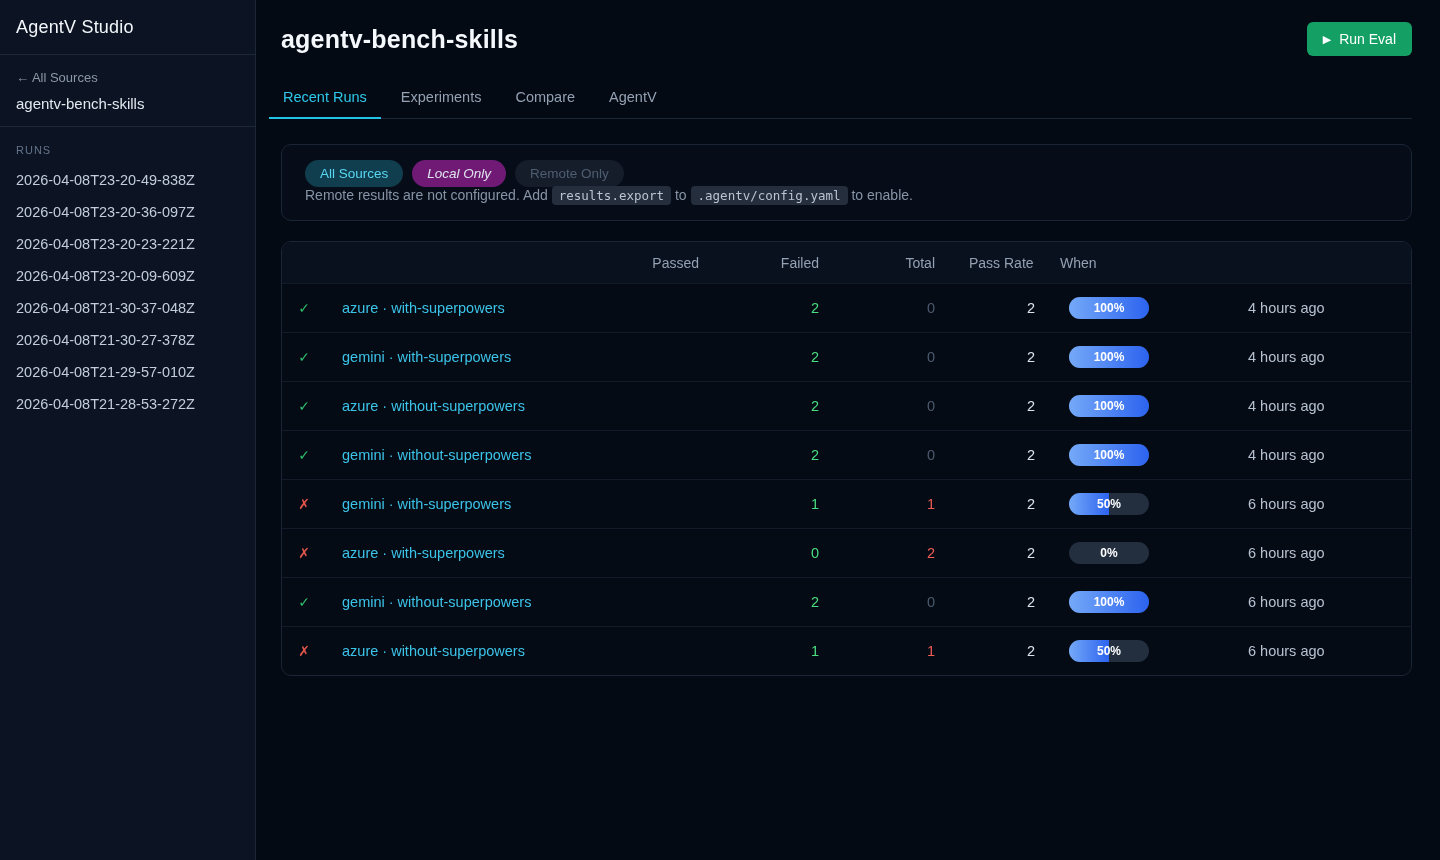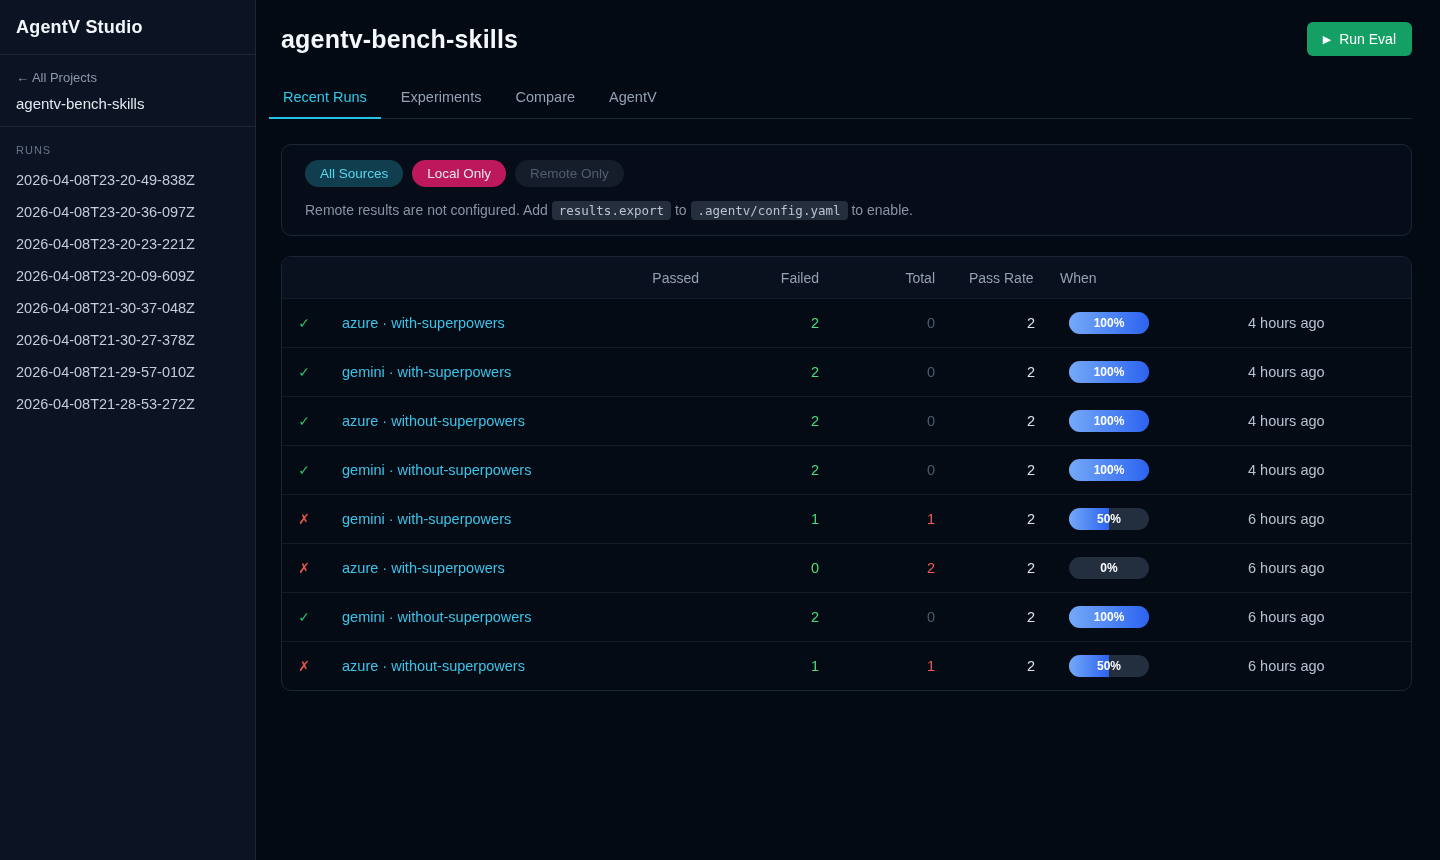--- a/index.html
+++ b/index.html
@@ -12,21 +12,21 @@
   }
 
   
   .sidebar {
     width: 256px; min-width: 256px; height: 100%;
     background: #0c1322;
     border-right: 1px solid #1c2738;
     display: flex; flex-direction: column;
   }
   .sidebar-header { padding: 17px 16px 16px 16px; border-bottom: 1px solid #1c2738; }
-  .app-title { font-size: 18px; font-weight: bold; color: #f3f7fb; letter-spacing: 0.2px; }
+  .app-title { font-size: 18px; font-weight: normal; color: #f3f7fb; letter-spacing: 0.2px; }
   .project-block { padding: 13px 16px 14px 16px; border-bottom: 1px solid #1c2738; }
   .back-link { font-size: 13px; color: #8b98aa; cursor: pointer; display: inline-block; }
   .project-name { font-size: 15px; color: #e2e9f1; margin-top: 9px; }
   .runs-label { padding: 17px 16px 4px 16px; font-size: 11px; letter-spacing: 1px; color: #64748b; }
   .run-list { padding: 4px 0; }
   .run-item {
     padding: 8px 16px; font-size: 14.5px; color: #c3cdda;
     cursor: pointer; white-space: nowrap;
   }
 
@@ -64,23 +64,23 @@
     margin-top: 25px; border: 1px solid #1a2536; border-radius: 10px;
     background: #060d18; padding: 15px 16px 17px 23px;
   }
   .pill-row { display: flex; gap: 9px; }
   .pill {
     border: none; border-radius: 999px; font-size: 13.5px;
     padding: 6px 15px; cursor: pointer;
     font-family: "Liberation Sans", sans-serif;
   }
   .pill.active { background: #113e4e; color: #57d7f2; }
-  .pill.default { background: #be185d; color: #dfe6ee; }
+  .pill.default { background: #701a75; color: #dfe6ee; font-style: italic; }
   .pill.disabled { background: #151d2a; color: #4f5d70; cursor: default; }
-  .note { margin-top: 15px; font-size: 14px; color: #8794a6; }
+  .note { font-size: 14px; color: #8794a6; }
   .code-chip {
     font-family: "DejaVu Sans Mono", monospace; font-size: 12.5px;
     background: #242e3d; color: #b9c4d3; padding: 2px 7px; border-radius: 4px;
   }
 
   
   .table-card {
     margin-top: 20px; border: 1px solid #1a2536; border-radius: 10px;
     overflow: hidden; background: #050b15;
   }
@@ -122,21 +122,21 @@
   }
 </style>
 </head>
 <body>
 
 <aside class="sidebar">
   <div class="sidebar-header">
     <div class="app-title">AgentV Studio</div>
   </div>
   <div class="project-block">
-    <span class="back-link">← All Projects</span>
+    <span class="back-link">← All Sources</span>
     <div class="project-name">agentv-bench-skills</div>
   </div>
   <div class="runs-label">RUNS</div>
   <div class="run-list" id="run-list">
       <div class="run-item">2026-04-08T23-20-49-838Z</div>
       <div class="run-item">2026-04-08T23-20-36-097Z</div>
       <div class="run-item">2026-04-08T23-20-23-221Z</div>
       <div class="run-item">2026-04-08T23-20-09-609Z</div>
       <div class="run-item">2026-04-08T21-30-37-048Z</div>
       <div class="run-item">2026-04-08T21-30-27-378Z</div>

